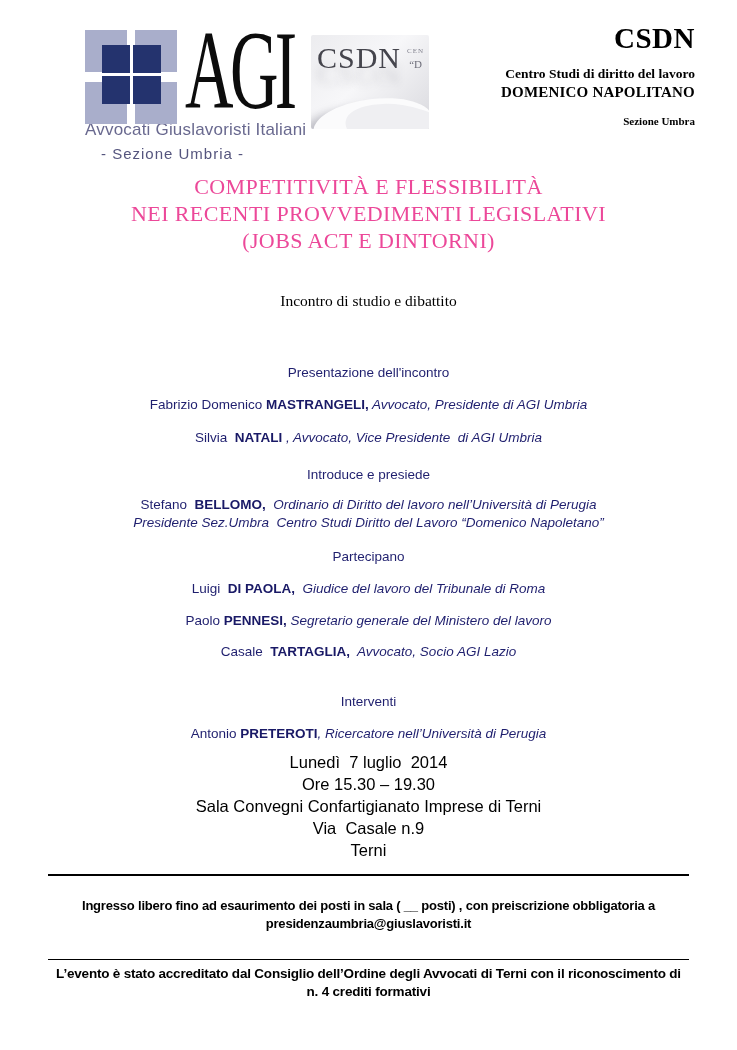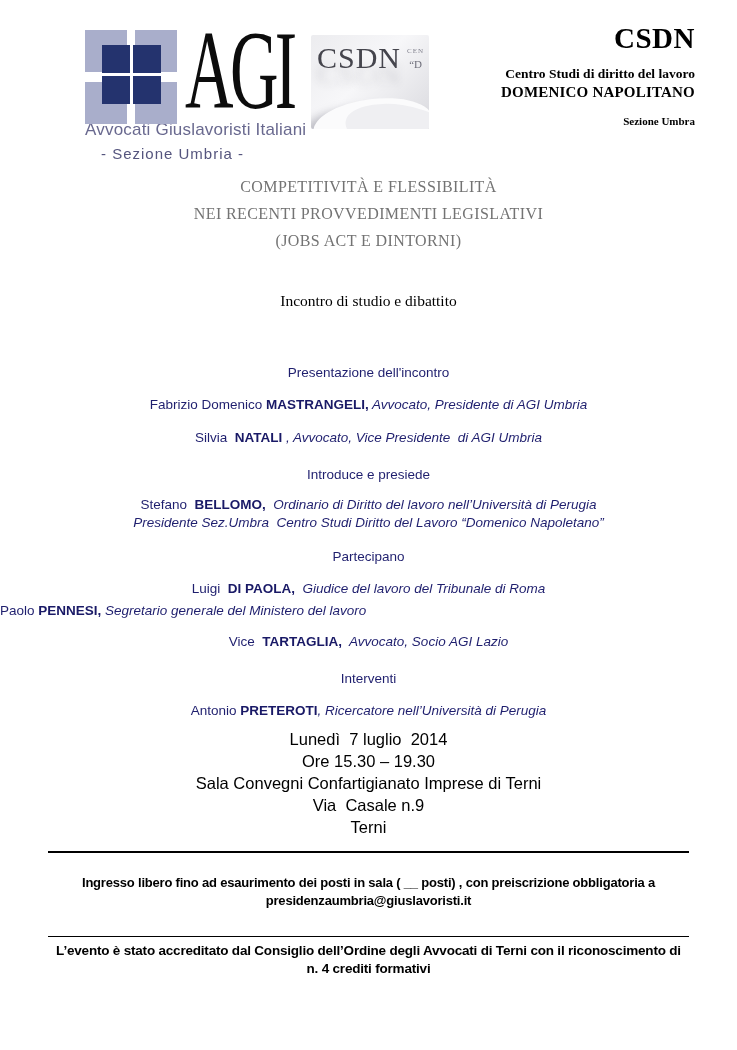--- a/index.html
+++ b/index.html
@@ -52,39 +52,39 @@
   .org { position:absolute; right:42px; top:22px; text-align:right; font-family:"Liberation Serif", serif; font-weight:bold; color:#000; }
   .org-acronym { font-size:29px; letter-spacing:.5px; }
   .org-l1 { font-size:13.5px; margin-top:11px; }
   .org-l2 { font-size:15px; margin-top:2px; letter-spacing:.2px; }
   .org-l3 { font-size:11px; margin-top:14px; }
 
   
   .content { text-align:center; }
   .title {
     margin-top:13px; font-family:"Liberation Serif", serif; font-weight:normal;
-    font-size:16px; line-height:27px; color:#737373; letter-spacing:.4px;
+    font-size:22px; line-height:27px; color:#ec4899; letter-spacing:.4px;
   }
   .subtitle { margin-top:38px; font-family:"Liberation Serif", serif; font-size:15.5px; line-height:18px; color:#000; }
 
   .prog-heading { font-size:13.5px; line-height:18px; color:#1f1f6e; }
   .person { font-size:13.5px; line-height:18px; color:#1f1f6e; }
   .person b { font-weight:bold; color:#191966; }
   .person i { font-style:italic; }
 
   .m-pres   { margin-top:54px; }
   .m-fab    { margin-top:14px; }
   .m-silvia { margin-top:15px; }
   .m-intro  { margin-top:19px; }
   .m-stef   { margin-top:12px; }
   .m-part   { margin-top:16px; }
   .m-luigi  { margin-top:14px; }
-  .m-paolo  { margin-top:4px; text-align:left; }
+  .m-paolo  { margin-top:14px; text-align:center; }
   .m-furio  { margin-top:13px; }
-  .m-interv { margin-top:19px; }
+  .m-interv { margin-top:32px; }
   .m-emilio { margin-top:14px; }
   .m-anton  { margin-top:14px; }
 
   .event { margin-top:8px; font-size:16.5px; line-height:22px; color:#000; }
 
   .rule { border:none; background:#000; margin-left:48px; margin-right:48px; }
   .rule-1 { height:2px; margin-top:13px; }
   .rule-2 { height:1px; margin-top:26px; }
 
   .note { font-weight:bold; color:#000; line-height:18px; }
@@ -151,21 +151,21 @@
   <div class="prog-heading m-intro pre">Introduce e presiede</div>
 
   <p class="person m-stef pre"><span>Stefano  </span><b>BELLOMO,</b><i>  Ordinario di Diritto del lavoro nell’Università di Perugia</i><br><i>Presidente Sez.Umbra  Centro Studi Diritto del Lavoro “Domenico Napoletano”</i></p>
 
   <div class="prog-heading m-part pre">Partecipano</div>
 
   <p class="person m-luigi pre"><span>Luigi  </span><b>DI PAOLA,</b><i>  Giudice del lavoro del Tribunale di Roma</i></p>
 
   <p class="person m-paolo pre"><span>Paolo </span><b>PENNESI,</b><i> Segretario generale del Ministero del lavoro</i></p>
 
-  <p class="person m-furio pre"><span>Vice  </span><b>TARTAGLIA,</b><i>  Avvocato, Socio AGI Lazio</i></p>
+  <p class="person m-furio pre"><span>Casale  </span><b>TARTAGLIA,</b><i>  Avvocato, Socio AGI Lazio</i></p>
 
   <div class="prog-heading m-interv pre">Interventi</div>
 
 
   <p class="person m-anton pre"><span>Antonio </span><b>PRETEROTI</b><i>, Ricercatore nell’Università di Perugia</i></p>
 
   <div class="event">
     <div class="pre">Lunedì  7 luglio  2014</div>
     <div class="pre">Ore 15.30 – 19.30</div>
     <div class="pre">Sala Convegni Confartigianato Imprese di Terni</div>

